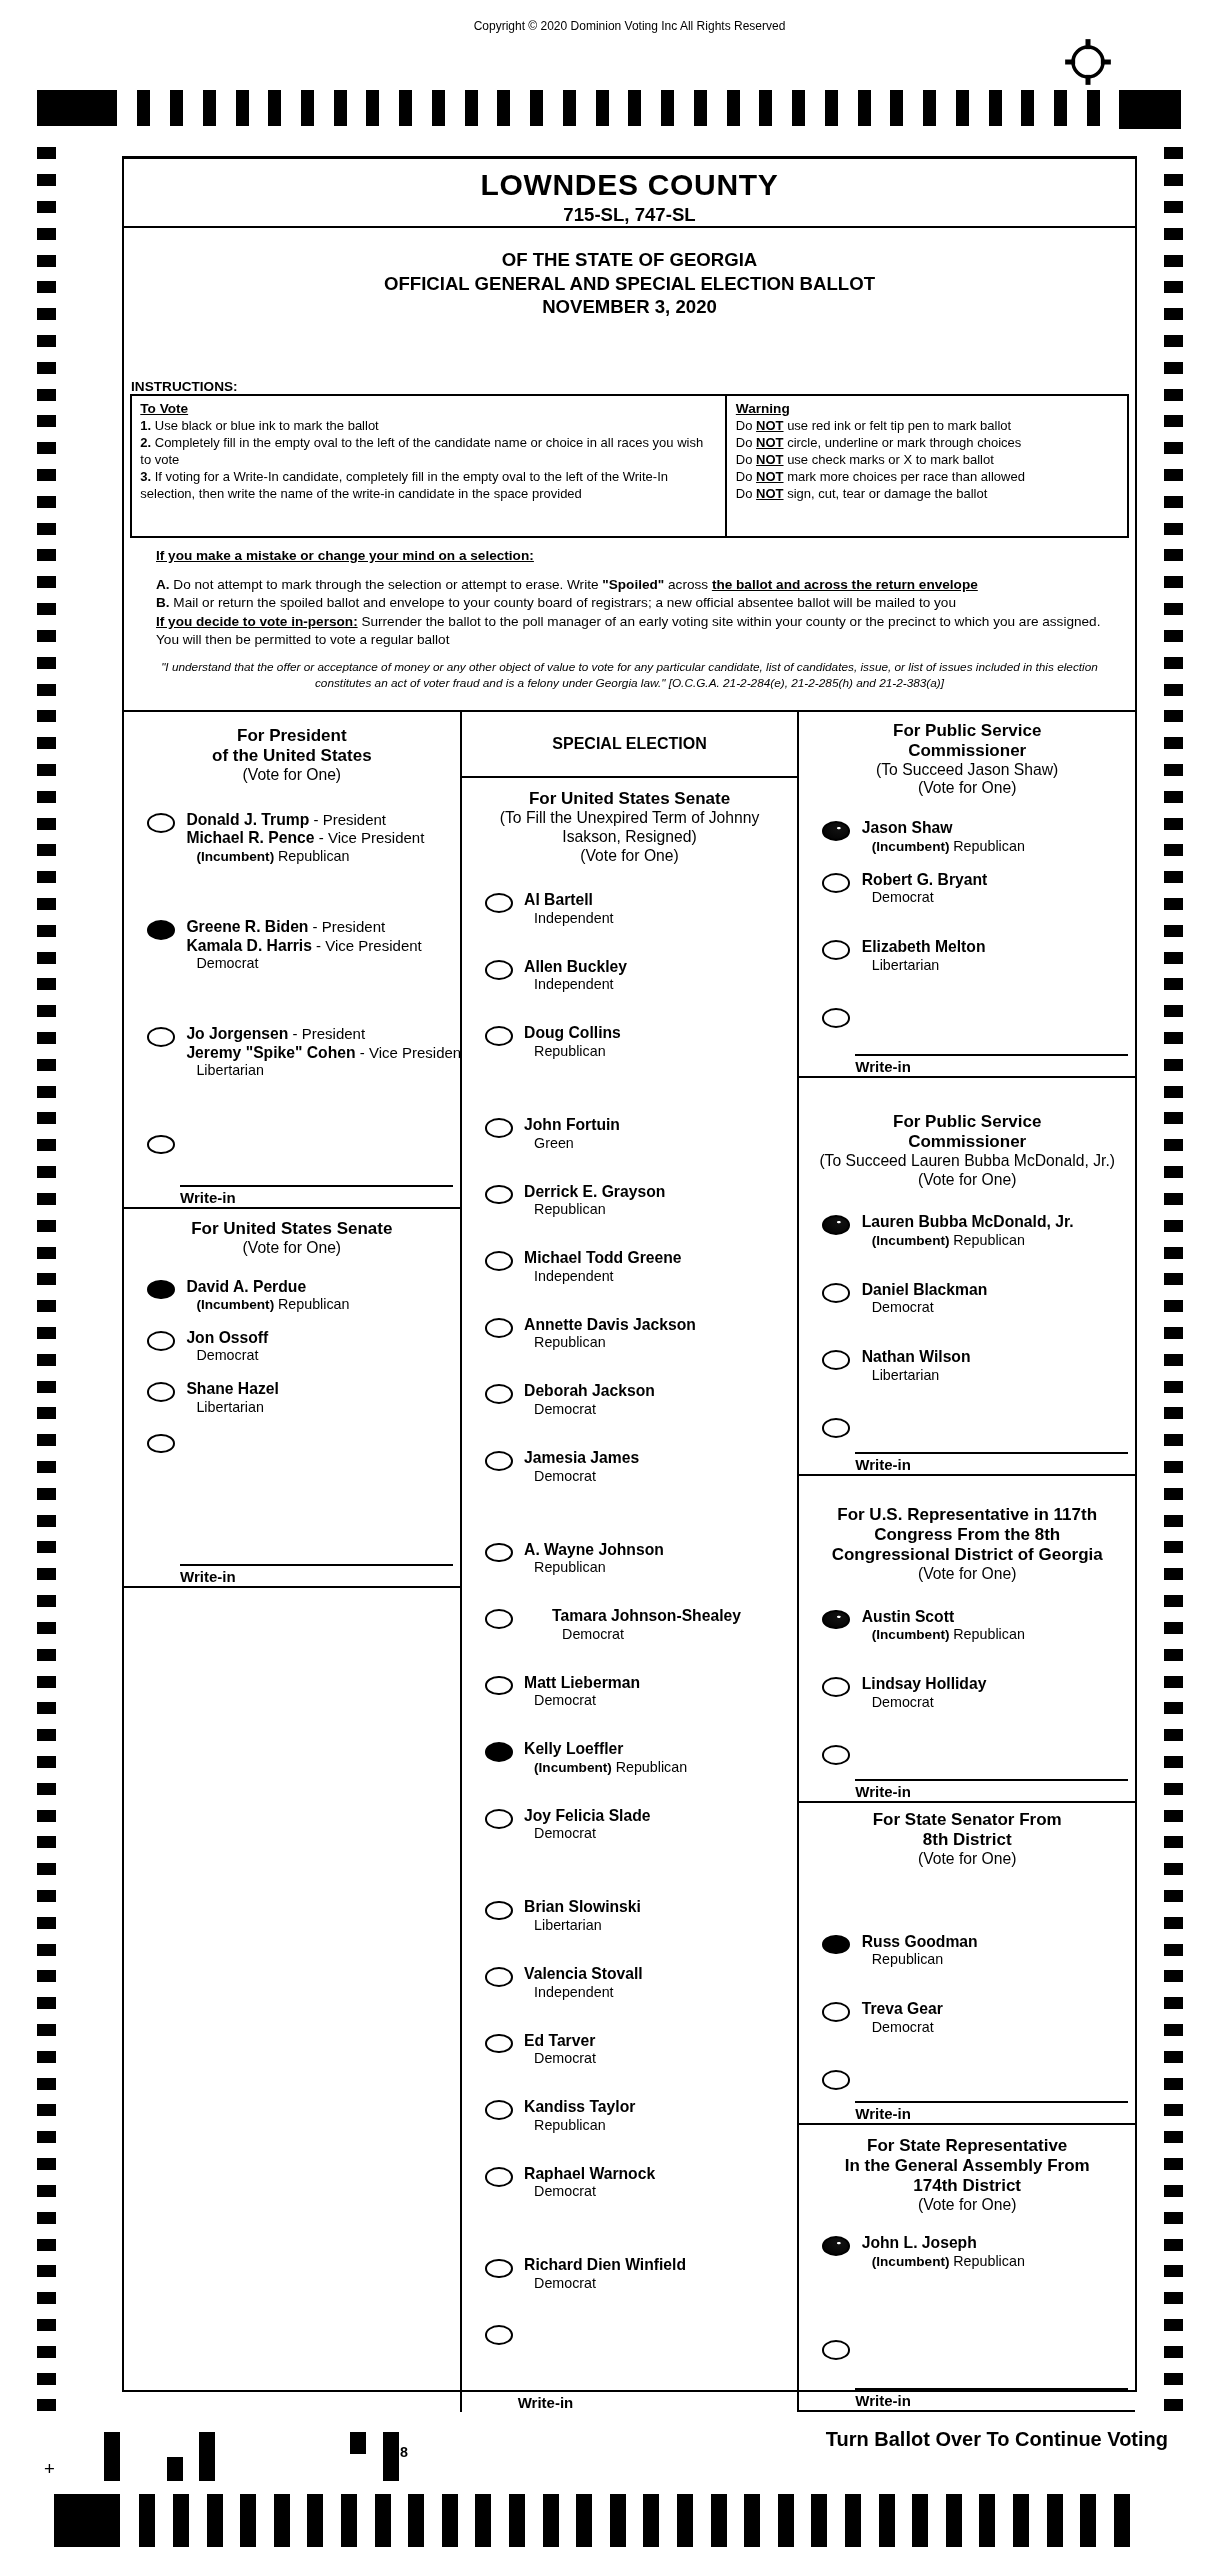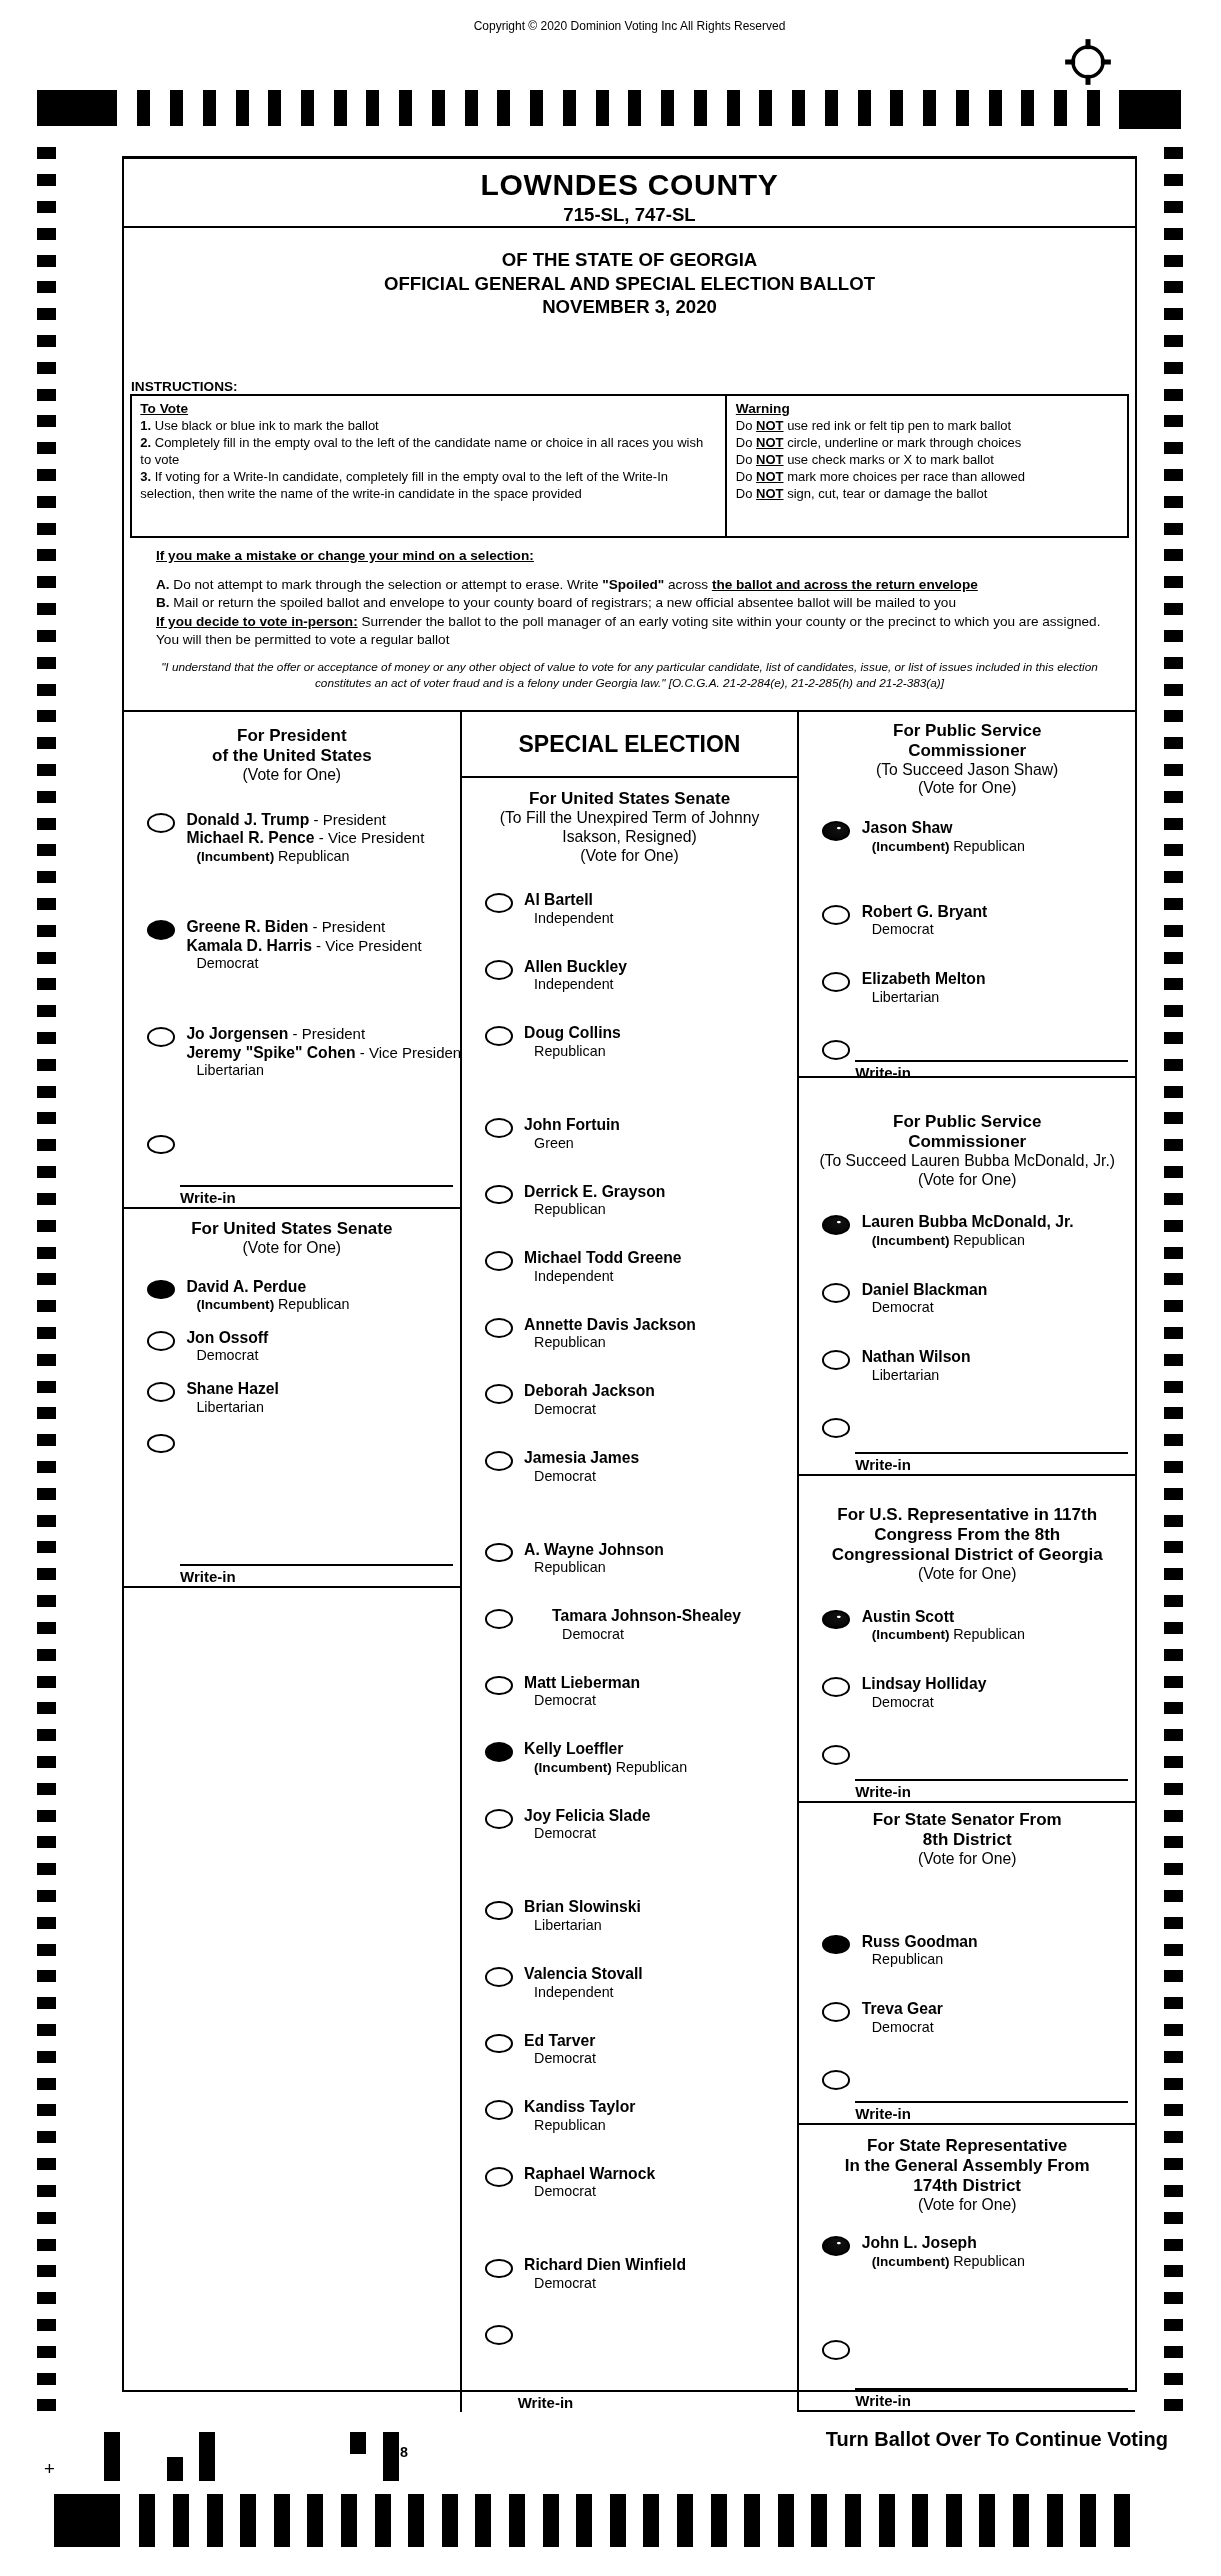--- a/index.html
+++ b/index.html
@@ -27,21 +27,21 @@
   .mistake{height:172px;padding:8.6px 32px 0;box-sizing:border-box;font-size:13.6px;line-height:18px}
   .mk-head{font-weight:bold;text-decoration:underline;margin-bottom:11.4px}
   .mk-ab{margin:0}
   .inperson{margin-top:1px}
   .felony{text-align:center;font-size:11.8px;line-height:15.7px;margin-top:11.4px;font-style:italic}
   
   .columns{display:flex;height:1702px;border-top:2.1px solid #000;box-sizing:border-box;overflow:hidden}
   .col{flex:1;box-sizing:border-box;display:flex;flex-direction:column;overflow:hidden}
   .col+.col{border-left:2.1px solid #000}
   .sp-banner{height:66px;border-bottom:2.1px solid #000;display:flex;align-items:center;
-             justify-content:center;font-weight:bold;font-size:23px;box-sizing:border-box;flex:none}
+             justify-content:center;font-weight:bold;font-size:16px;box-sizing:border-box;flex:none}
   .race{box-sizing:border-box;border-bottom:2.1px solid #000;display:flex;flex-direction:column;
         overflow:hidden;flex:none}
   .race-h{text-align:center;padding:0 4.3px}
   .race-title{font-size:17px;font-weight:bold;line-height:20px}
   .race-sub,.race-vote{font-size:15.7px;line-height:18.6px}
   .cand{display:flex;padding-left:23px;align-items:flex-start}
   .oval{width:24px;height:15.7px;border:2.1px solid #000;border-radius:50%;flex:none;margin-top:2.1px;background:#fff}
   .oval.filled{background:#000}
   .oval.pen{background:radial-gradient(ellipse at 62% 32%,#fff 0 1.4px,#111 2.1px,#000 100%)}
   .ctext{margin-left:11.4px}
@@ -355,21 +355,21 @@
               <div class="race-sub">(To Succeed Jason Shaw)</div>
               <div class="race-vote">(Vote for One)</div>
             </div>
             <div class="cand" style="margin-top: 21.4px;">
               <span class="oval filled pen"></span>
               <div class="ctext">
                 <div class="cname"><span>Jason Shaw</span></div>
                 <div class="cparty"><span class="inc">(Incumbent) </span><span>Republican</span></div>
               </div>
             </div>
-            <div class="cand" style="margin-top: 48px;">
+            <div class="cand" style="margin-top: 16px;">
               <span class="oval"></span>
               <div class="ctext">
                 <div class="cname"><span>Robert G. Bryant</span></div>
                 <div class="cparty"><span>Democrat</span></div>
               </div>
             </div>
             <div class="cand" style="margin-top: 32px;">
               <span class="oval"></span>
               <div class="ctext">
                 <div class="cname"><span>Elizabeth Melton</span></div>

